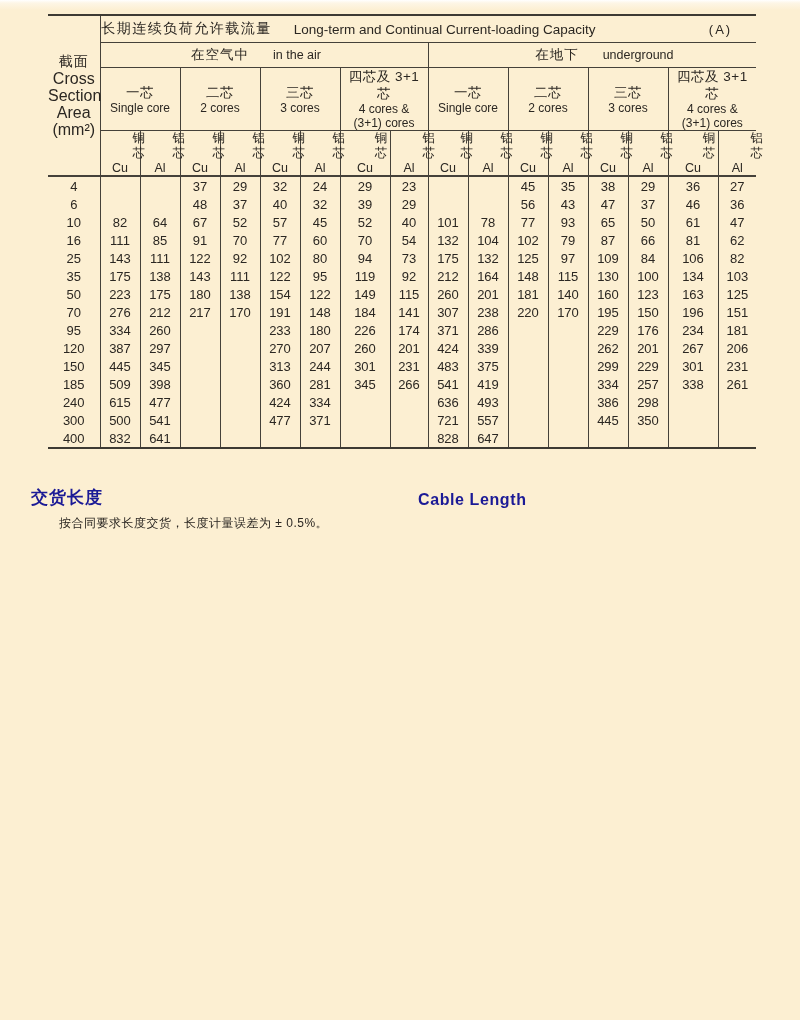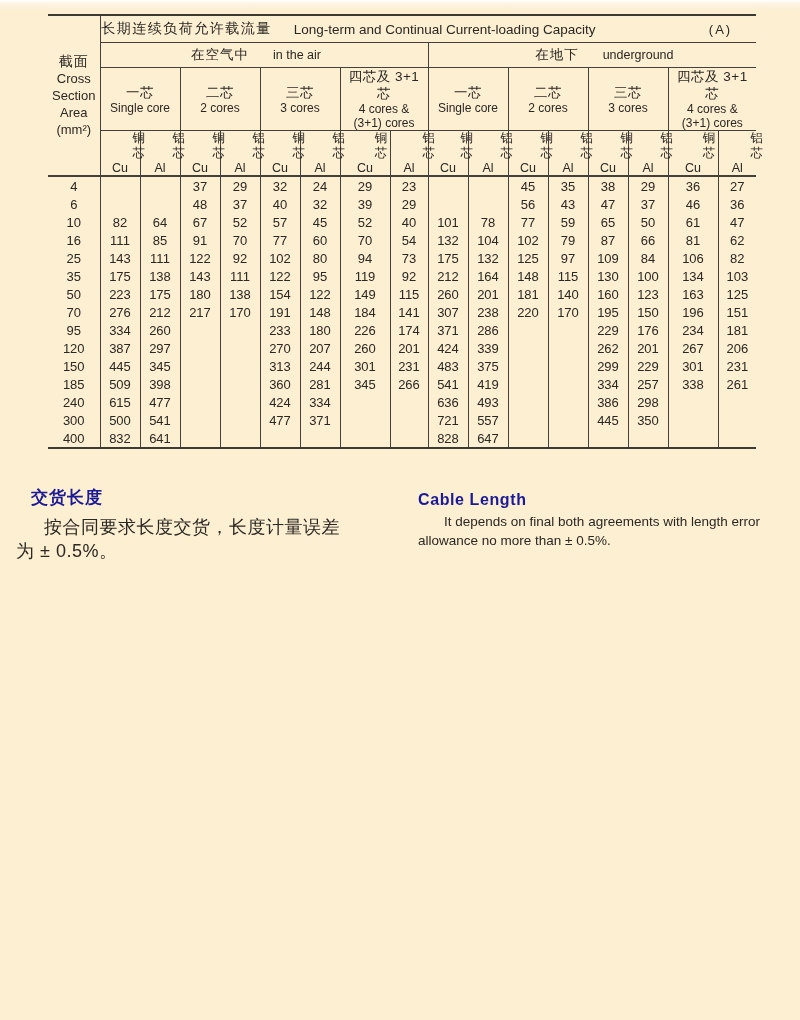--- a/index.html
+++ b/index.html
@@ -18,21 +18,21 @@
   table.cap {
     position:absolute; left:48px; top:14px; width:708px;
     border-collapse:collapse; table-layout:fixed;
     border-top:2px solid #3d3a33; border-bottom:2px solid #3d3a33;
   }
   .cap th, .cap td { padding:0; font-weight:normal; text-align:center; vertical-align:middle; }
   .v  { border-left:1px solid #45413a; }
 
   .sizehead { border-right:1px solid #45413a; border-bottom:2px solid #45413a; }
   .sh-cn { font-size:14px; line-height:17px; letter-spacing:1px; }
-  .sh-en { font-size:13px; line-height:17px; }
+  .sh-en { font-size:16px; line-height:17px; }
 
   .r-title th.titlecell { height:26px; border-bottom:1px solid #45413a; position:relative; }
   .titlewrap { display:flex; justify-content:center; align-items:center; gap:22px; padding-right:160px; }
   .t-cn { font-size:14px; letter-spacing:1.5px; }
   .t-en { font-size:13.5px; }
   .t-unit { position:absolute; right:24px; top:50%; transform:translateY(-50%); font-size:13px; letter-spacing:2px; }
 
   .r-env th { height:24px; border-bottom:1px solid #45413a; }
   .envwrap { display:flex; justify-content:center; align-items:center; gap:24px; }
   .envwrap.air { padding-right:40px; }
@@ -48,21 +48,21 @@
   .c-sym { font-size:12.5px; line-height:14px; }
 
   .r-data td { height:18px; font-size:13px; }
   .r-data td.size { border:none; }
 
   
   .note-cn   { position:absolute; left:31px;  top:426px; color:#da3c31; font-size:12.5px; }
   .remark-en { position:absolute; left:418px; top:421px; width:346px; color:#da3c31; font-size:11.5px; line-height:16px; }
   .h-cn  { position:absolute; left:31px;  top:486px; color:#1b1a96; font-size:17px; font-weight:bold; letter-spacing:1px; }
   .h-en  { position:absolute; left:418px; top:491px; color:#1b1a96; font-size:16px; font-weight:bold; letter-spacing:0.6px;text-align:right; }
-  .body-cn { position:absolute; left:16px;  top:515px; width:340px; font-size:18px; text-indent:28px; letter-spacing:0.5px; }
+  .body-cn { position:absolute; left:31px;  top:515px; width:340px; font-size:12px; text-indent:28px; letter-spacing:0.5px; }
   .body-en { position:absolute; left:418px; top:512px; width:342px; font-size:13.5px; line-height:19px; text-align:justify; text-indent:26px; }
 </style>
 </head>
 <body>
 
 <div class="page">
 
   <table class="cap">
     <colgroup>
       <col style="width:52px">
@@ -262,21 +262,21 @@
           <td class="v val">64</td>
           <td class="v val">67</td>
           <td class="v val">52</td>
           <td class="v val">57</td>
           <td class="v val">45</td>
           <td class="v val">52</td>
           <td class="v val">40</td>
           <td class="v val">101</td>
           <td class="v val">78</td>
           <td class="v val">77</td>
-          <td class="v val">59</td>
+          <td class="v val">93</td>
           <td class="v val">65</td>
           <td class="v val">50</td>
           <td class="v val">61</td>
           <td class="v val">47</td>
         </tr>
         <tr class="r-data">
           <td class="size">16</td>
           <td class="v val">111</td>
           <td class="v val">85</td>
           <td class="v val">91</td>
@@ -503,15 +503,14 @@
           <td class="v val"></td>
           <td class="v val"></td>
         </tr>
       </tbody>
   </table>
 
 
   <div class="h-cn">交货长度</div>
   <div class="h-en">Cable Length</div>
   <div class="body-cn">按合同要求长度交货，长度计量误差为 ± 0.5%。</div>
-  <div class="body-en">It depends on final both agreements with length error allowance no more than ± 0.5%.</div>
 
 </div>
 
 </body></html>

